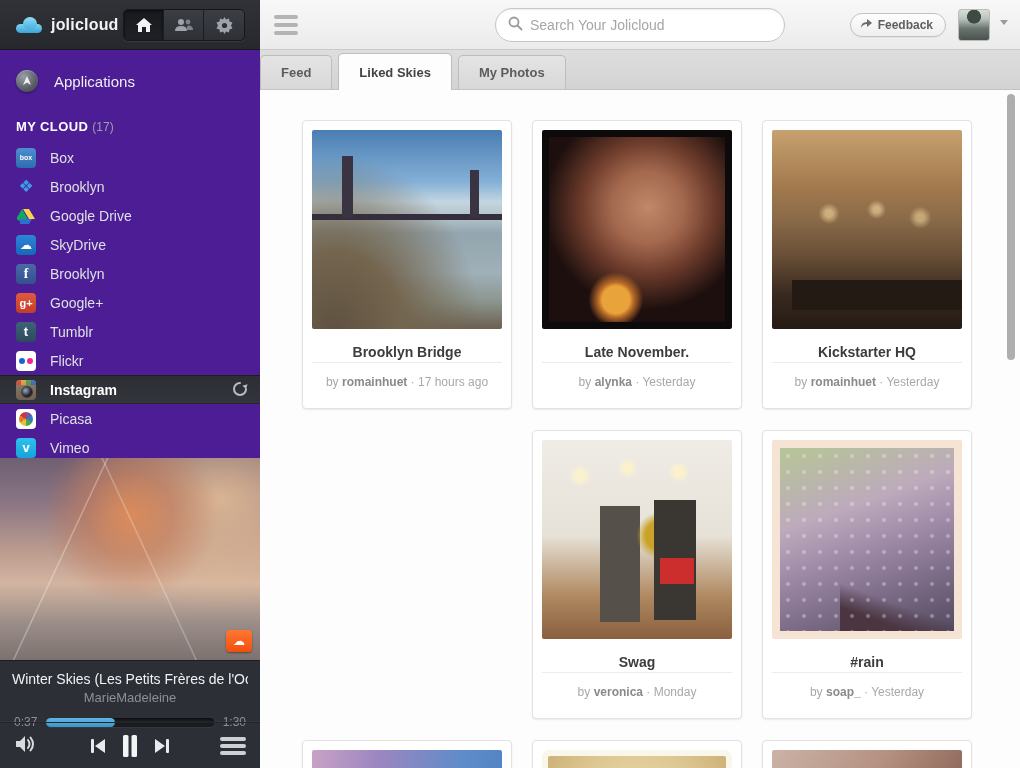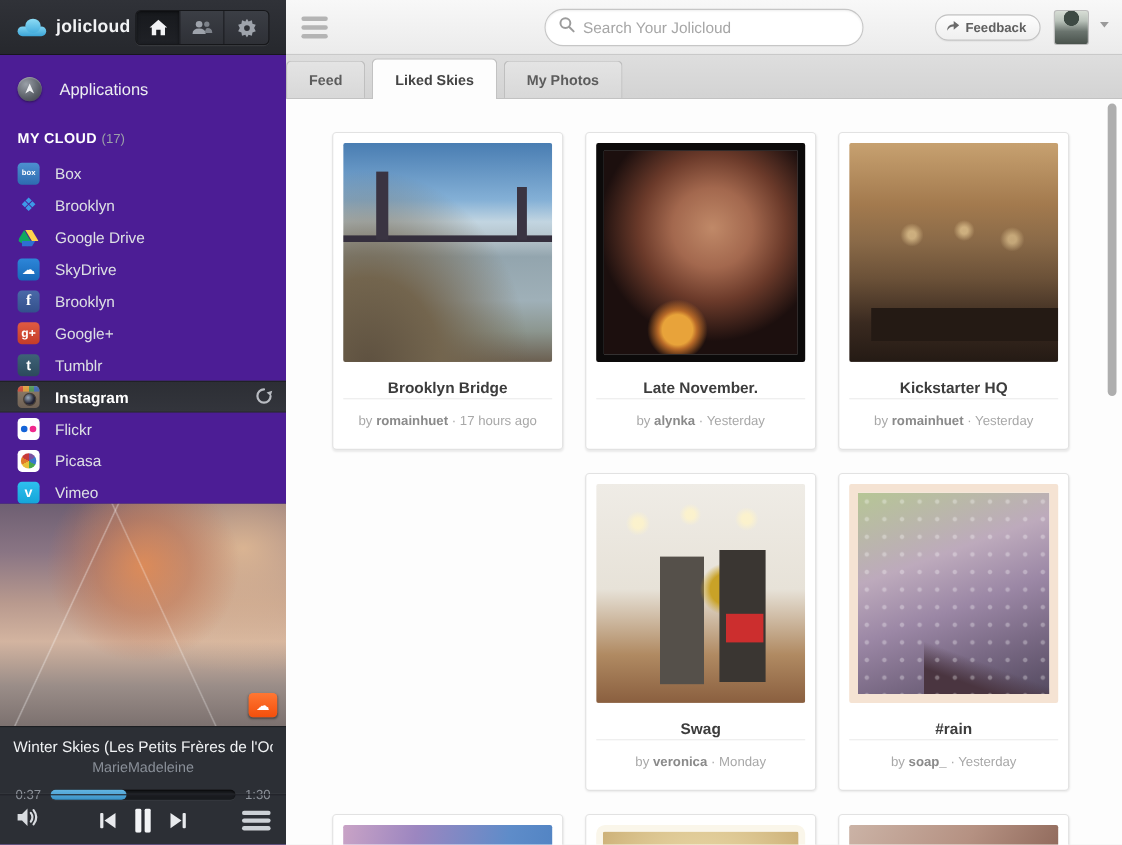--- a/index.html
+++ b/index.html
@@ -273,36 +273,36 @@
         <span class="slabel">Brooklyn</span>
       </div>
       <div class="srow">
         <span class="sicon i-gplus">g+</span>
         <span class="slabel">Google+</span>
       </div>
       <div class="srow">
         <span class="sicon i-tumblr">t</span>
         <span class="slabel">Tumblr</span>
       </div>
+      <div class="srow">
+        <span class="sicon i-flickr">
+            <i style="background:#1464d8"></i>
+            <i style="background:#f0288c"></i>
+          </span>
+        <span class="slabel">Flickr</span>
+      </div>
       <div class="srow selected">
         <span class="sicon i-instagram"></span>
         <span class="slabel">Instagram</span>
         <span class="sync">
           <svg width="16" height="16" viewBox="0 0 16 16">
               <path d="M8 2 A6 6 0 1 0 14 8" fill="none" stroke="#b9bcc2" stroke-width="2" stroke-linecap="round"></path>
               <path d="M14 3 L14 8 L9.5 6 Z" fill="#b9bcc2" transform="rotate(18 14 8)"></path>
             </svg>
         </span>
-      </div>
-      <div class="srow">
-        <span class="sicon i-flickr">
-            <i style="background:#1464d8"></i>
-            <i style="background:#f0288c"></i>
-          </span>
-        <span class="slabel">Flickr</span>
       </div>
       <div class="srow">
         <span class="sicon i-picasa"></span>
         <span class="slabel">Picasa</span>
       </div>
       <div class="srow">
         <span class="sicon i-vimeo">v</span>
         <span class="slabel">Vimeo</span>
       </div>
       <div class="srow partial-row">

